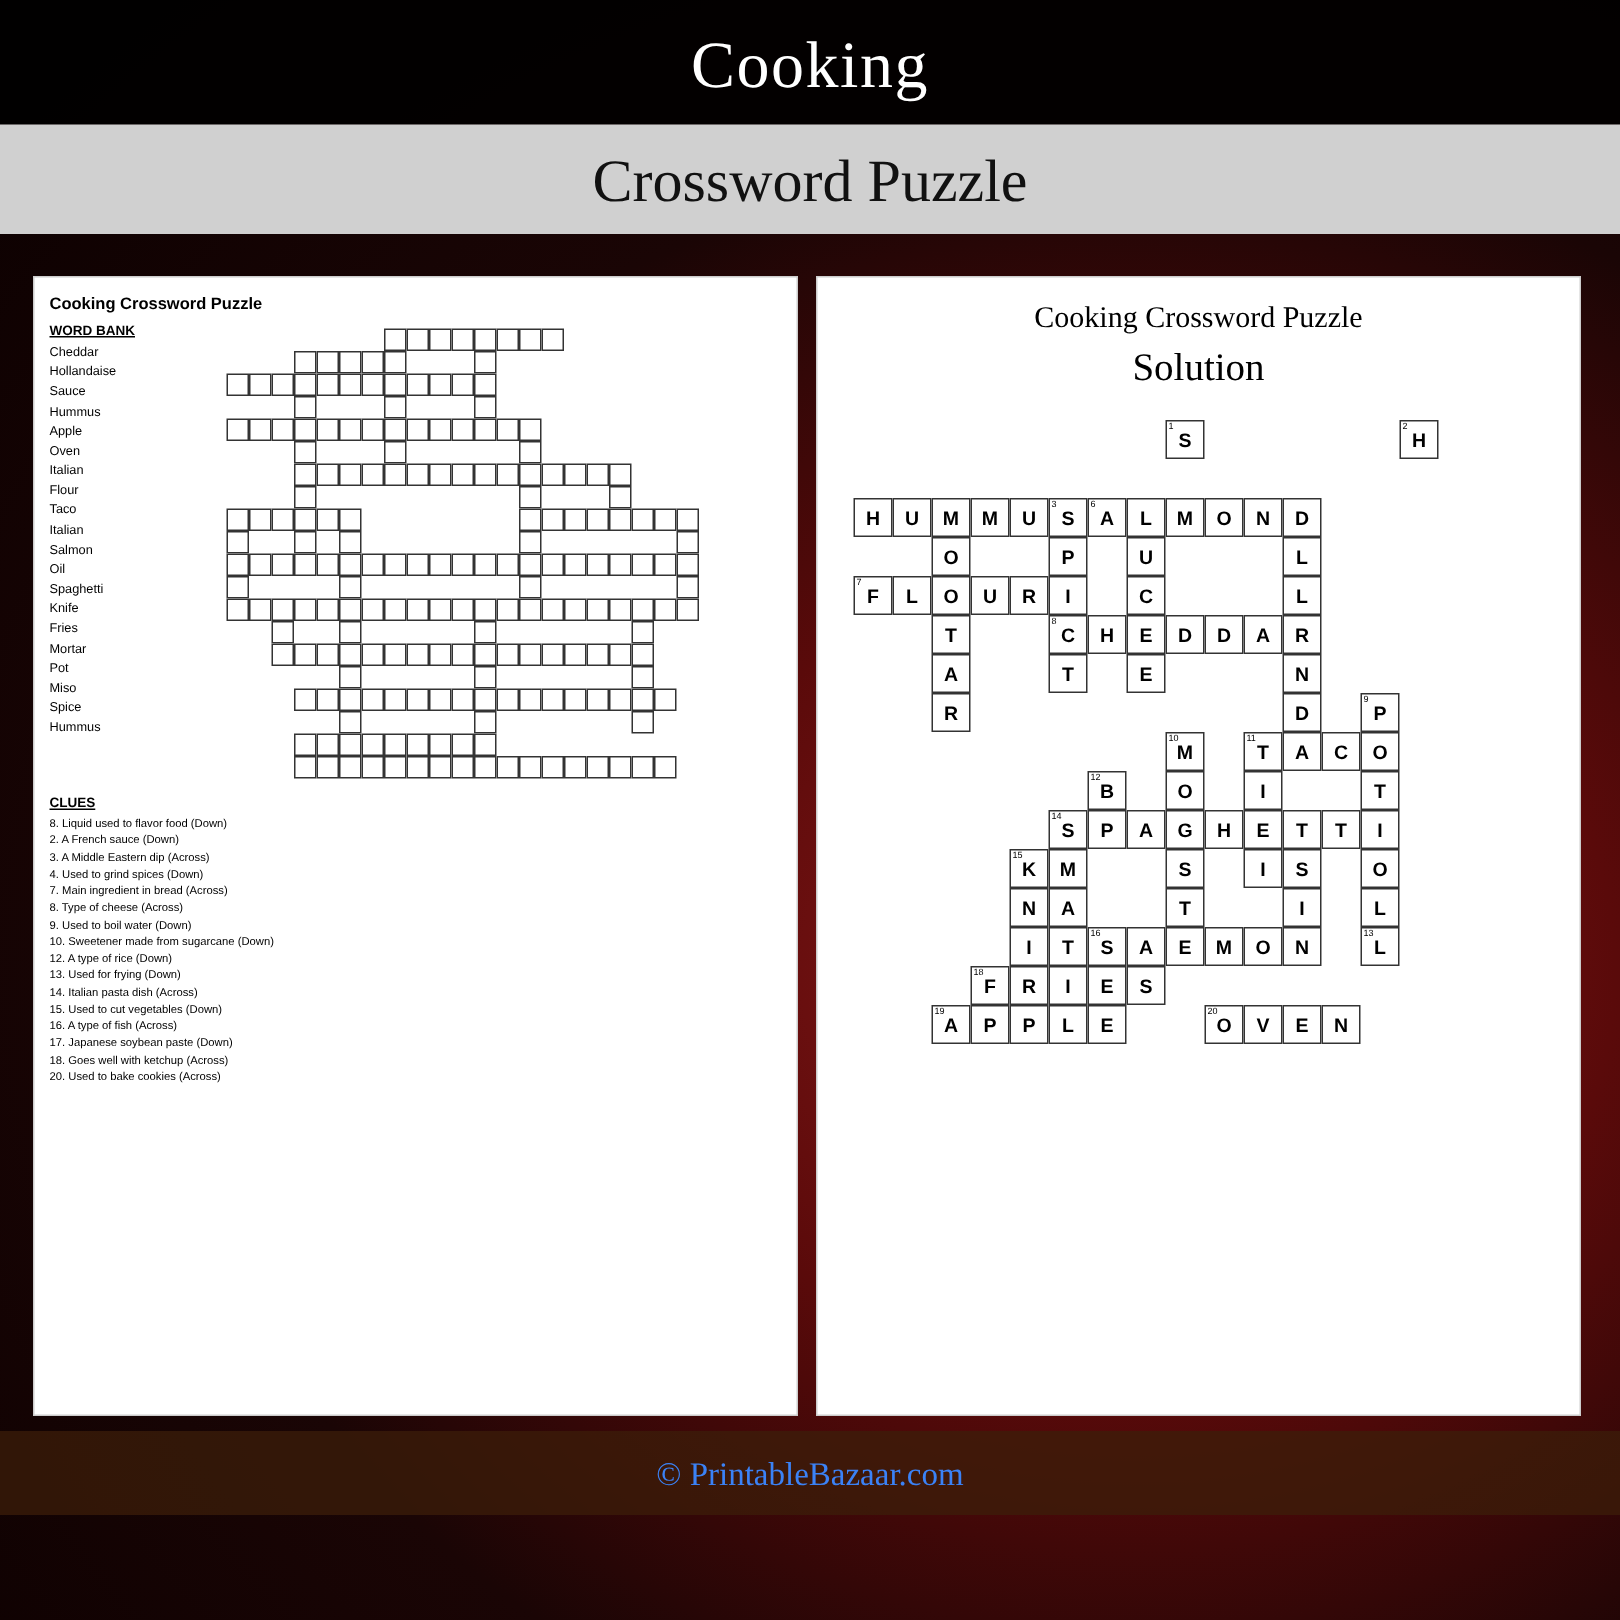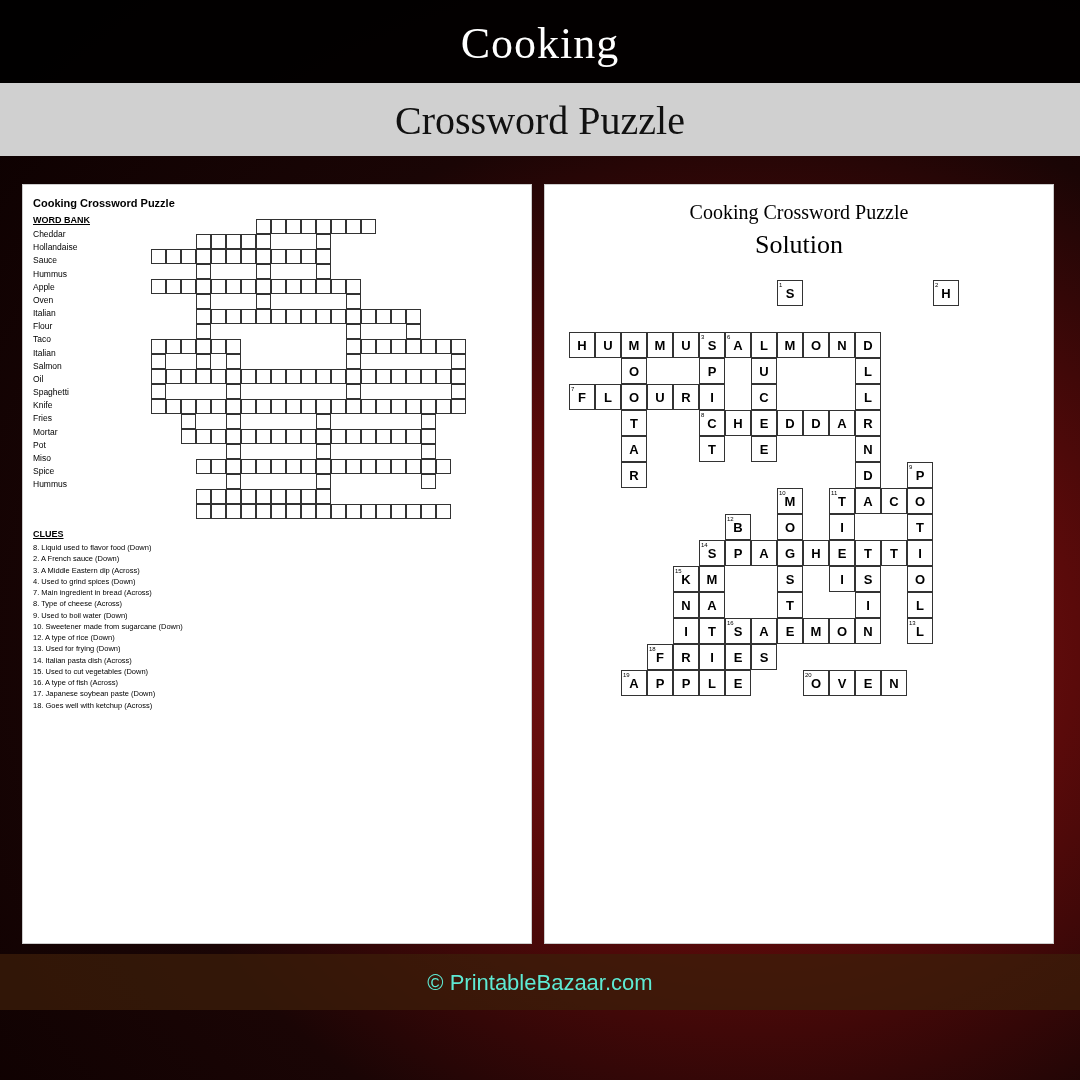--- a/index.html
+++ b/index.html
@@ -188,23 +188,23 @@
     .bottom-banner {
       position: relative;
       z-index: 10;
       background: rgba(60,30,10,0.75);
       text-align: center;
       padding: 16px 0 14px;
       margin-top: 8px;
     }
 
     .bottom-banner p {
-      color: #5eead4;
+      color: #3b82f6;
       font-size: 22px;
-      font-family: Liberation Sans, sans-serif;
+      font-family: Liberation Serif, serif;
     }
   </style>
 </head>
 <body>
 
 <div class="bg-overlay"></div>
 
 <div class="top-banner">
   <h1>Cooking</h1>
 </div>
@@ -464,20 +464,21 @@
           <div>8. Type of cheese (Across)</div>
           <div>9. Used to boil water (Down)</div>
           <div>10. Sweetener made from sugarcane (Down)</div>
           <div>12. A type of rice (Down)</div>
           <div>13. Used for frying (Down)</div>
           <div>14. Italian pasta dish (Across)</div>
           <div>15. Used to cut vegetables (Down)</div>
           <div>16. A type of fish (Across)</div>
           <div>17. Japanese soybean paste (Down)</div>
           <div>18. Goes well with ketchup (Across)</div>
+          <div>20. Used to bake cookies (Across)</div>
         </div>
     </div>
   </div>
 
   <div class="solution-sheet">
     <div class="solution-title">Cooking Crossword Puzzle</div>
     <div class="solution-subtitle">Solution</div>
 
     <div class="sol-grid" id="sol-grid">
         <div class="sol-cell" style="left: 208px; top: 0px;"><span class="sol-num">1</span>S</div>

